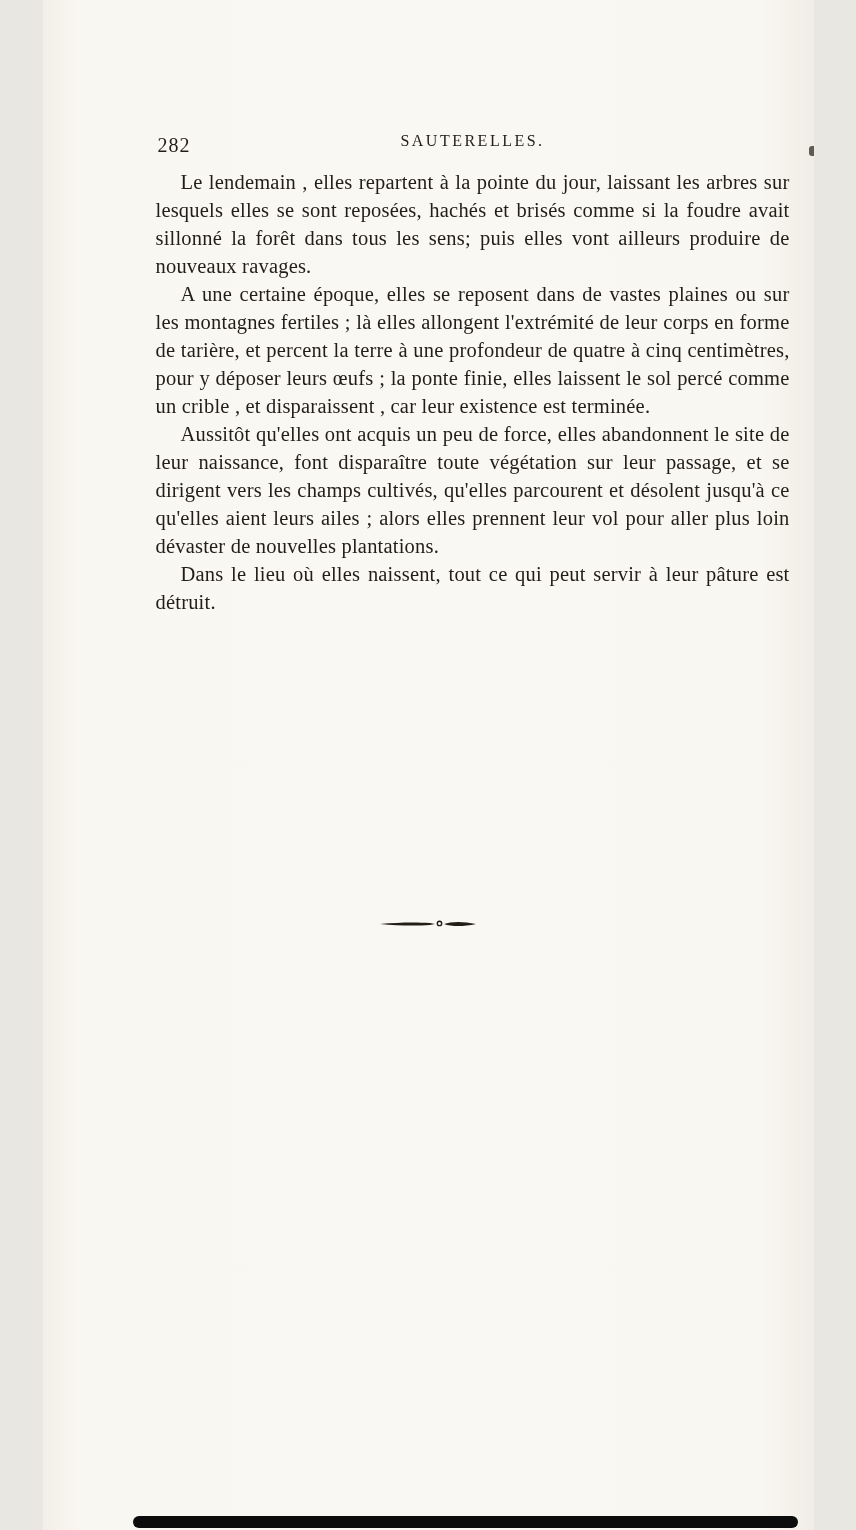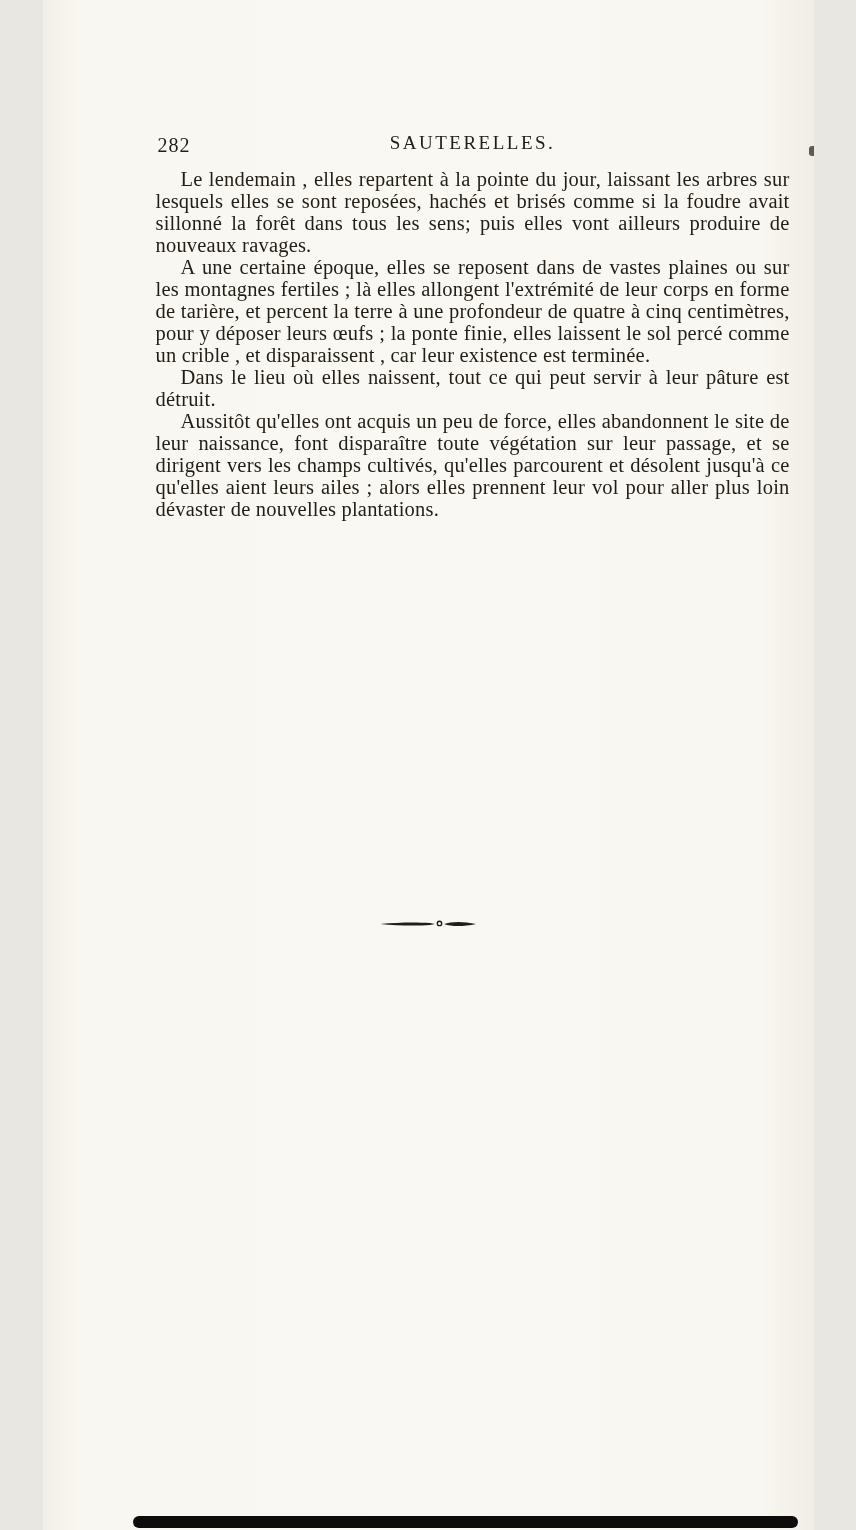--- a/index.html
+++ b/index.html
@@ -27,27 +27,27 @@
   }
   .page-number {
     position: absolute;
     left: 2px;
     top: 2px;
     font-size: 20px;
     letter-spacing: 1px;
   }
   .running-header {
     text-align: center;
-    font-size: 19px;
+    font-size: 16px;
     letter-spacing: 2.5px;
     font-weight: normal;
   }
   .body p {
     font-size: 20.5px;
-    line-height: 22px;
+    line-height: 28px;
     text-align: justify;
     text-indent: 25px;
     letter-spacing: 0.2px;
   }
   .ornament {
     position: absolute;
     left: 50%;
     top: 918px;
     transform: translateX(-50%);
     line-height: 0;
@@ -81,22 +81,22 @@
   <div class="textblock">
 
     <div class="header-row">
       <span class="page-number">282</span>
       <div class="running-header">SAUTERELLES.</div>
     </div>
 
     <div class="body">
       <p>Le lendemain , elles repartent à la pointe du jour, laissant les arbres sur lesquels elles se sont reposées, hachés et brisés comme si la foudre avait sillonné la forêt dans tous les sens; puis elles vont ailleurs produire de nouveaux ravages.</p>
       <p>A une certaine époque, elles se reposent dans de vastes plaines ou sur les montagnes fertiles ; là elles allongent l'extrémité de leur corps en forme de tarière, et percent la terre à une profondeur de quatre à cinq centimètres, pour y déposer leurs œufs ; la ponte finie, elles laissent le sol percé comme un crible , et disparaissent , car leur existence est terminée.</p>
+      <p>Aussitôt qu'elles ont acquis un peu de force, elles abandonnent le site de leur naissance, font disparaître toute végétation sur leur passage, et se dirigent vers les champs cultivés, qu'elles parcourent et désolent jusqu'à ce qu'elles aient leurs ailes ; alors elles prennent leur vol pour aller plus loin dévaster de nouvelles plantations.</p>
       <p>Dans le lieu où elles naissent, tout ce qui peut servir à leur pâture est détruit.</p>
-      <p>Aussitôt qu'elles ont acquis un peu de force, elles abandonnent le site de leur naissance, font disparaître toute végétation sur leur passage, et se dirigent vers les champs cultivés, qu'elles parcourent et désolent jusqu'à ce qu'elles aient leurs ailes ; alors elles prennent leur vol pour aller plus loin dévaster de nouvelles plantations.</p>
     </div>
 
   </div>
 
   <div class="ornament">
     <svg width="96" height="12" viewBox="0 0 96 12" xmlns="http://www.w3.org/2000/svg">
       <path d="M0 6 C18 4.4, 36 4.0, 50 5.1 L55 6 L50 6.9 C36 8.0, 18 7.6, 0 6 Z" fill="#221e16"></path>
       <circle cx="59.5" cy="5.4" r="2.2" fill="none" stroke="#221e16" stroke-width="1.4"></circle>
       <path d="M64 6 C71 3.4, 83 3.0, 96 6 C83 9.0, 71 8.6, 64 6 Z" fill="#221e16"></path>
     </svg>

